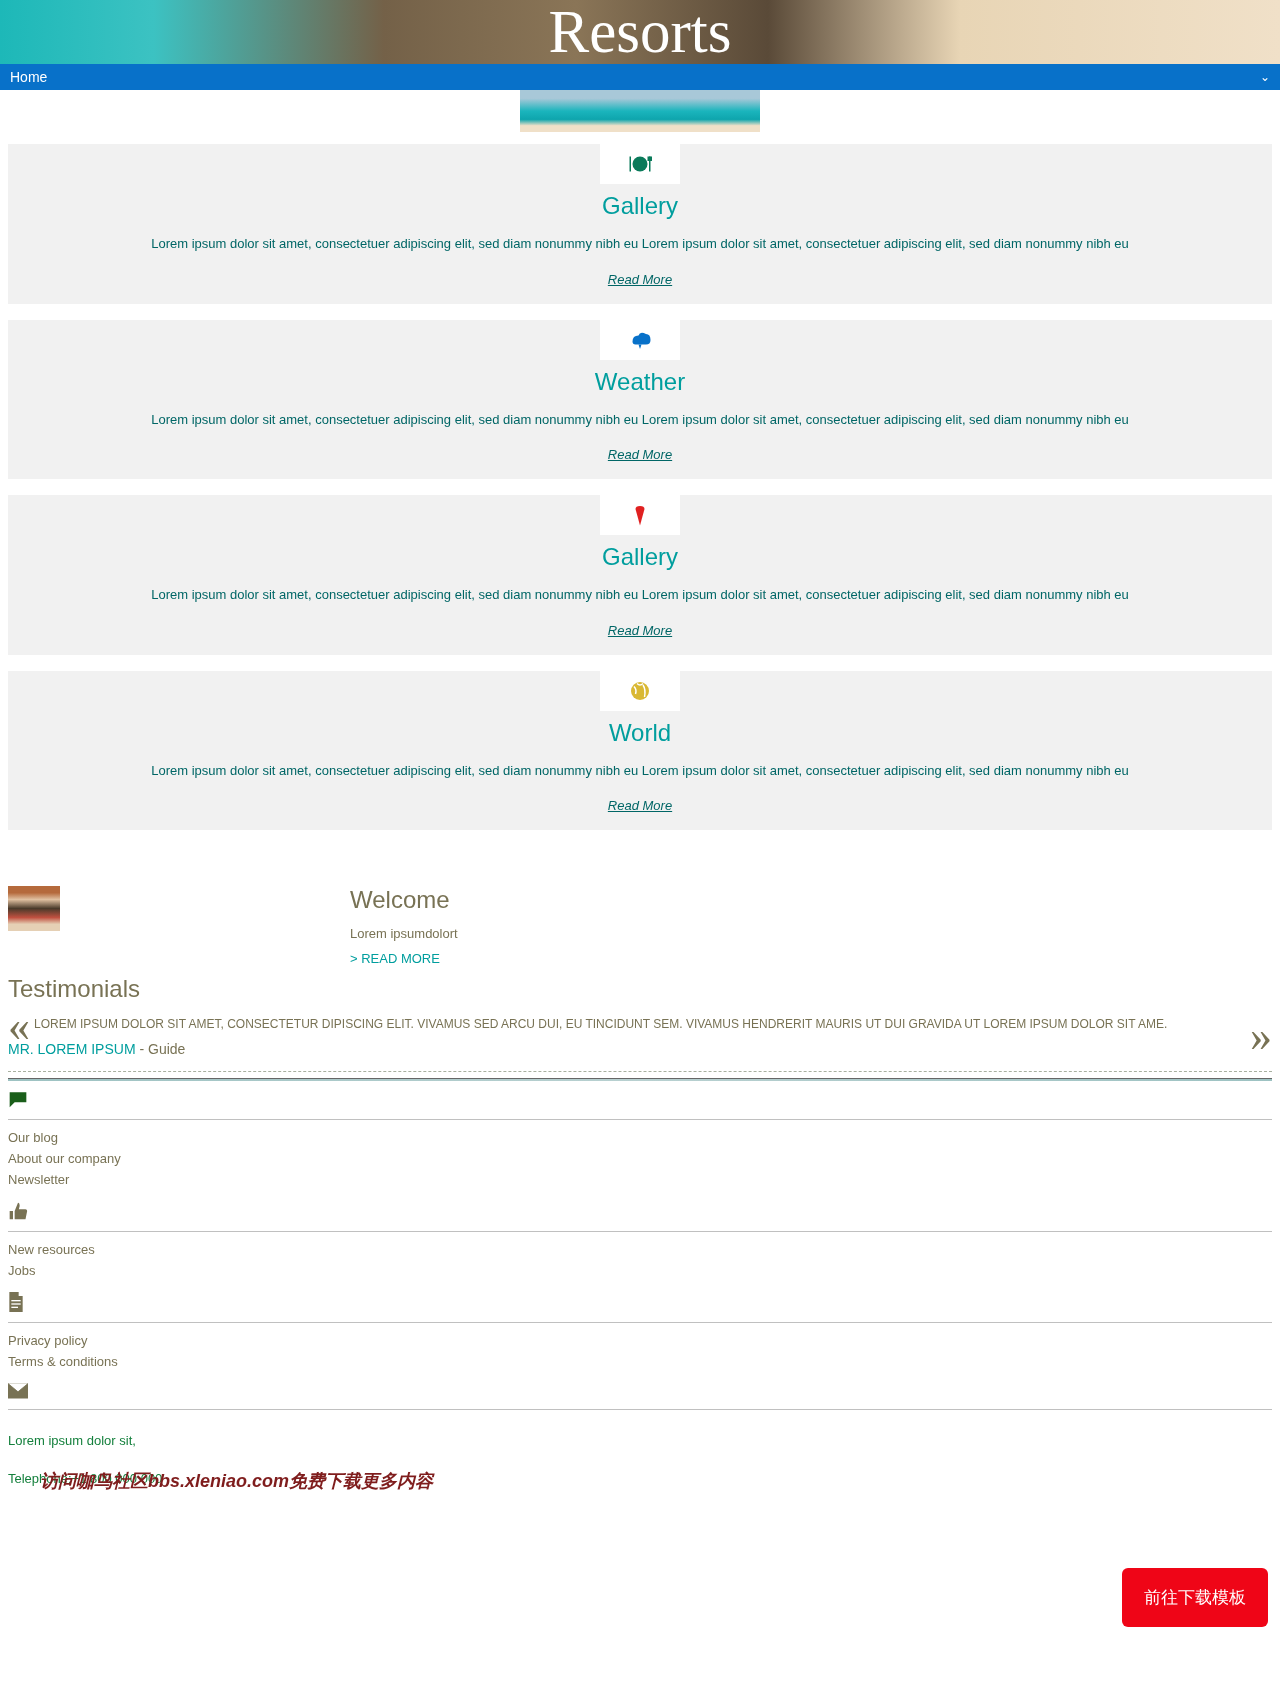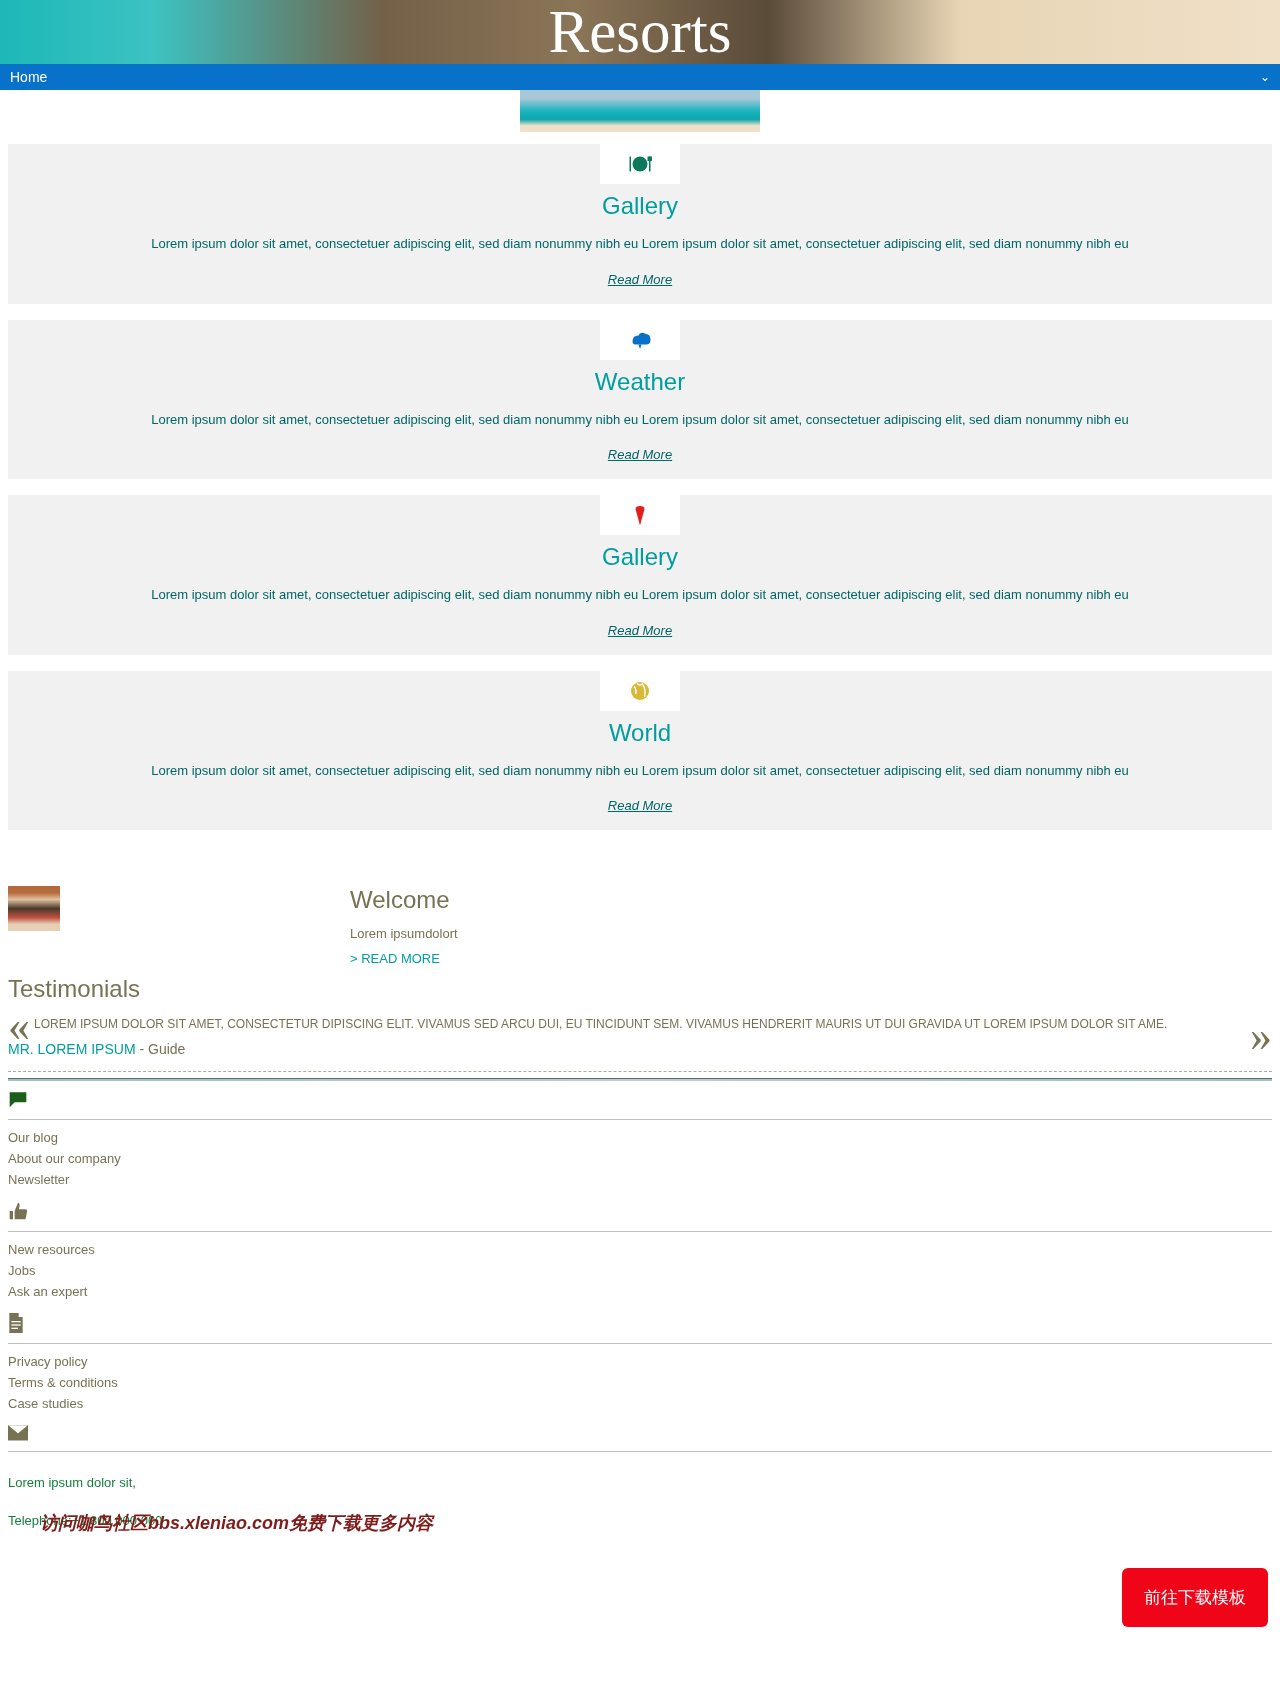--- a/index.html
+++ b/index.html
@@ -164,34 +164,32 @@
   <a class="footer-link">Newsletter</a>
 </div>
 
 <div class="footer-col">
   <svg class="icon-thumb-svg" width="20" height="20" viewBox="0 0 24 24">
       <path fill="#787254" d="M2 12 h4 v10 h-4 z M8 12 l4-10 q2 0 2 4 l-1 4 h8 q2 0 2 2 l-2 10 h-13 z"></path>
     </svg>
   <div class="footer-sep"></div>
   <a class="footer-link">New resources</a>
   <a class="footer-link">Jobs</a>
-  <a class="footer-link">Ask an expert</a>
 </div>
 
 <div class="footer-col">
   <svg class="icon-file-svg" width="16" height="20" viewBox="0 0 24 30">
       <path fill="#787254" d="M2 0 h14 l6 6 v24 h-20 z M16 0 v6 h6"></path>
       <rect x="5" y="12" width="14" height="2" fill="#fff"></rect>
       <rect x="5" y="17" width="14" height="2" fill="#fff"></rect>
       <rect x="5" y="22" width="10" height="2" fill="#fff"></rect>
     </svg>
   <div class="footer-sep"></div>
   <a class="footer-link">Privacy policy</a>
   <a class="footer-link">Terms &amp; conditions</a>
-  <a class="footer-link">Case studies</a>
 </div>
 
 <div class="footer-col rel">
   <svg class="icon-envelope-svg" width="20" height="16" viewBox="0 0 24 18">
       <rect fill="#787254" width="24" height="18"></rect>
       <path fill="#fff" d="M0 0 l12 10 l12-10" stroke="#787254"></path>
     </svg>
   <div class="footer-sep"></div>
   <p class="footer-text">Lorem ipsum dolor sit,</p>
   <p class="footer-text">Telephone:+1 800 000 000</p>

